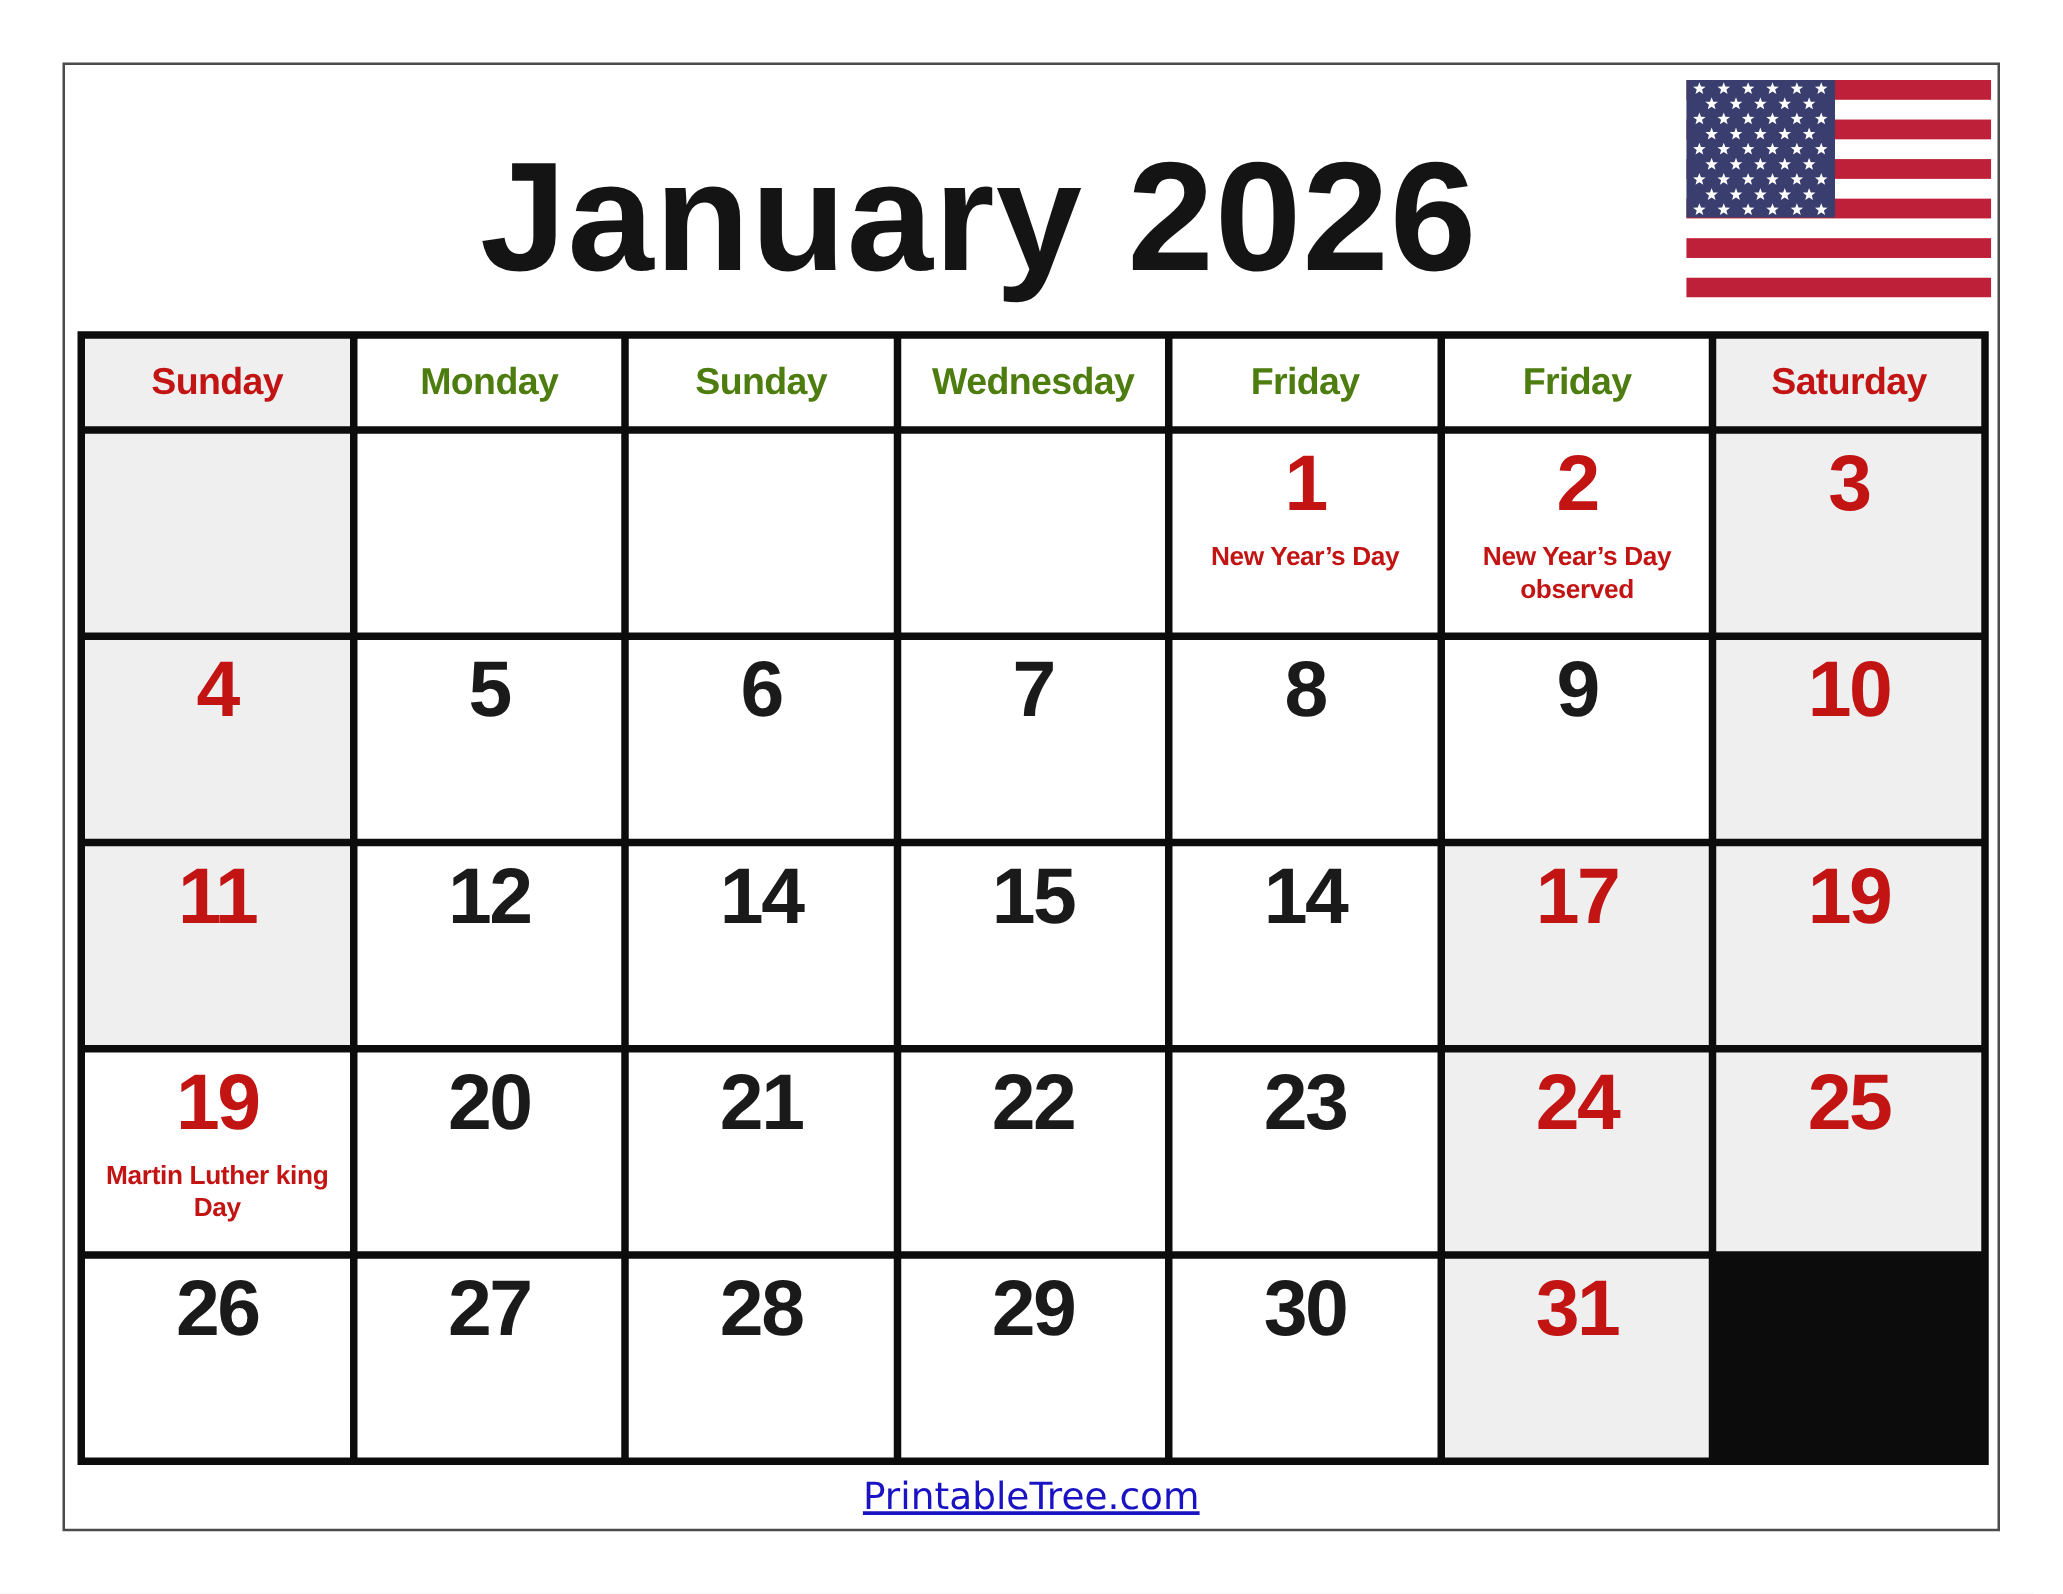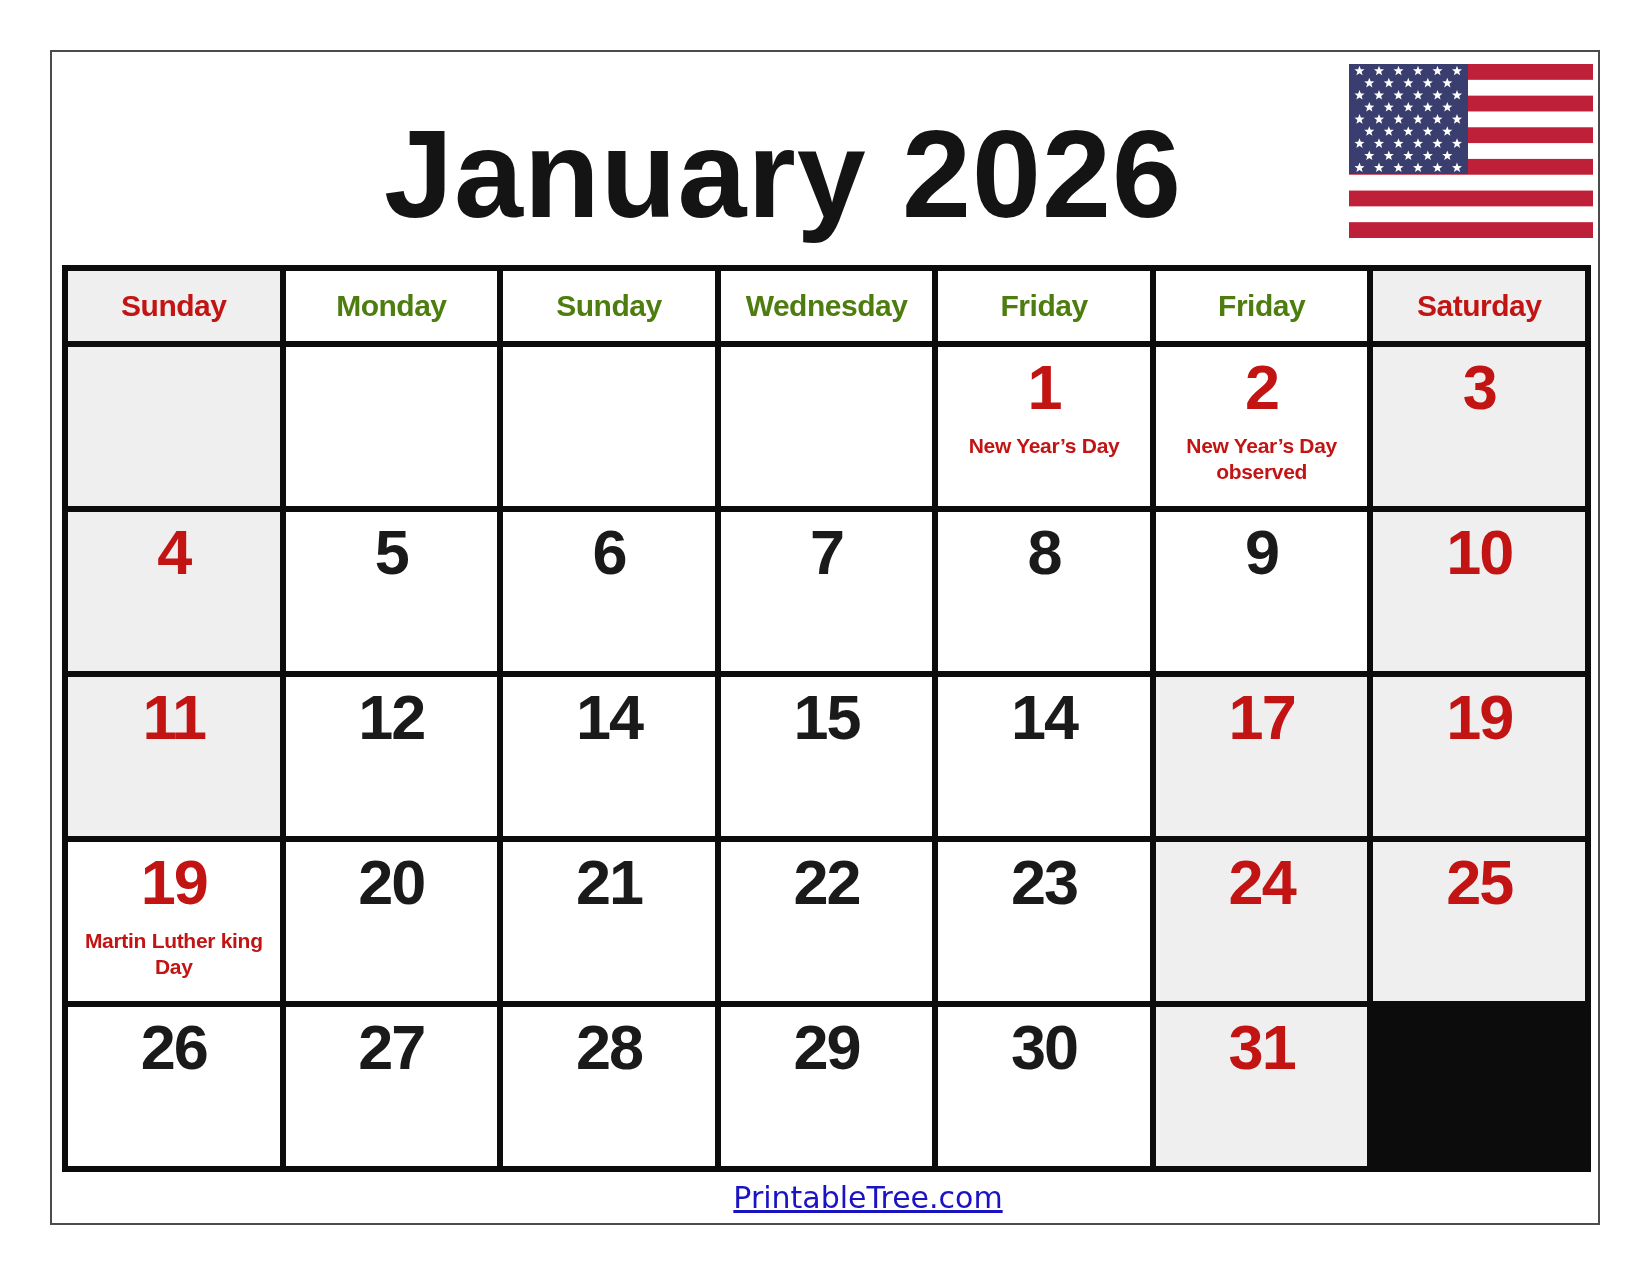--- a/index.html
+++ b/index.html
@@ -16,21 +16,21 @@
             grid-template-rows:70px repeat(5,159px);gap:6px;}
   .hcell{background:#ffffff;display:flex;align-items:center;justify-content:center;
          font-size:30px;font-weight:bold;color:#4d7c0f;letter-spacing:-0.5px;}
   .cell{background:#ffffff;text-align:center;padding-top:8px;box-sizing:border-box;}
   .wk{background:#efeff0;}
   .hcell.wk{color:#c31414;}
   .num{font-size:63px;font-weight:bold;line-height:64px;color:#1a1a1a;letter-spacing:-2px;}
   .num.red{color:#c31414;}
   .hol{font-size:21px;font-weight:bold;line-height:26px;color:#c31414;
        padding:2px 8px 0 8px;letter-spacing:-0.3px;margin-top:12px;}
-  .footer{position:absolute;top:1128px;left:0;width:100%;text-align:center;padding-left:43px;}
+  .footer{position:absolute;top:1128px;left:0;width:100%;text-align:center;}
   .footer a{font-size:30px;color:#1a13c4;text-decoration:underline;
             font-family:"DejaVu Sans","Liberation Sans",sans-serif;}
 </style>
 </head>
 <body>
 
 <div class="canvas">
   <div class="page">
 
     <div class="title">January 2026</div>

